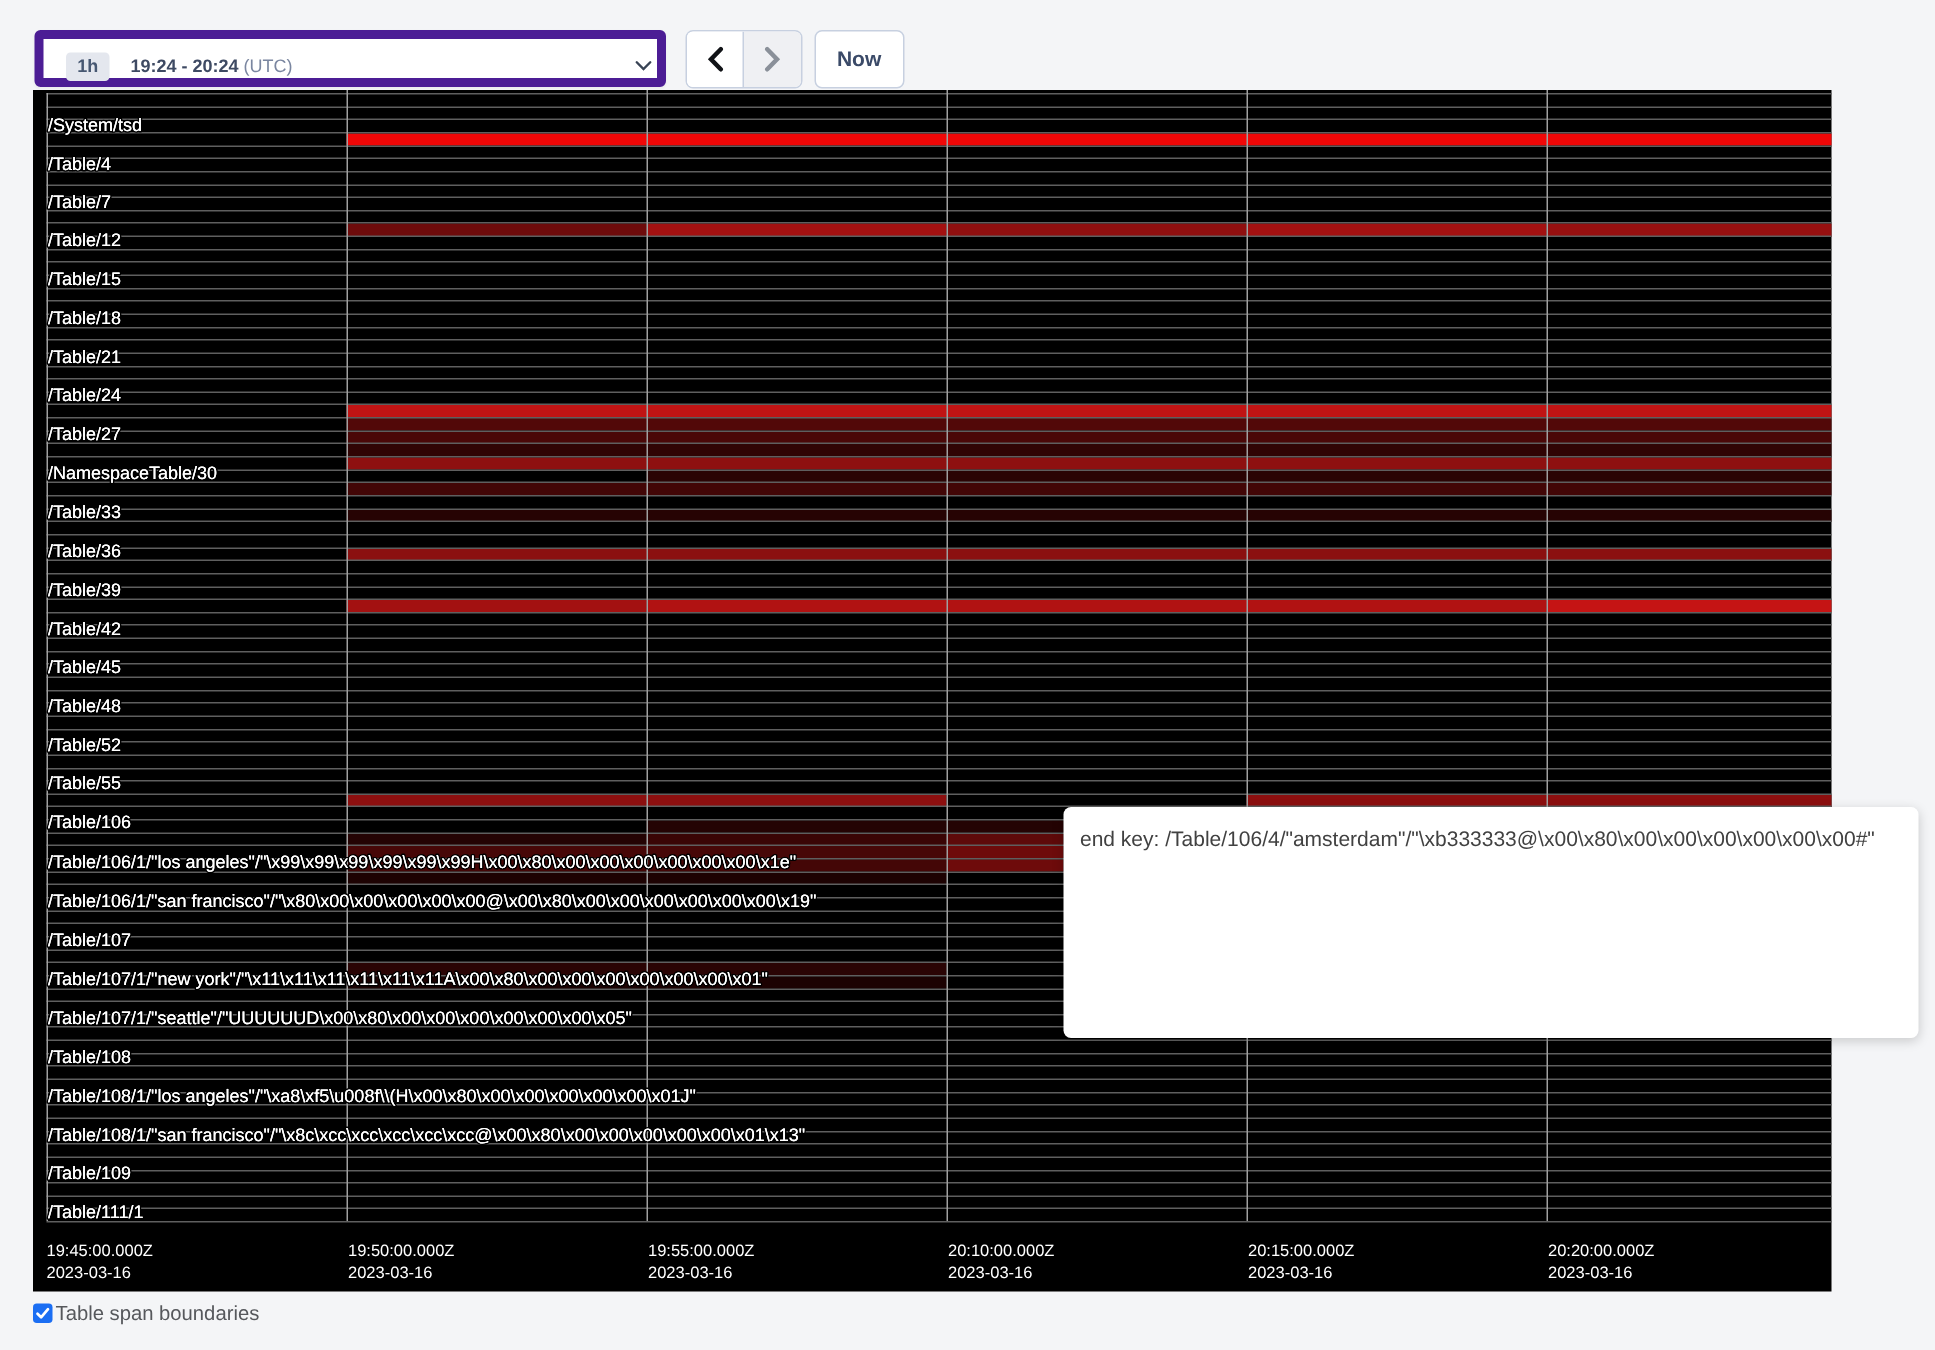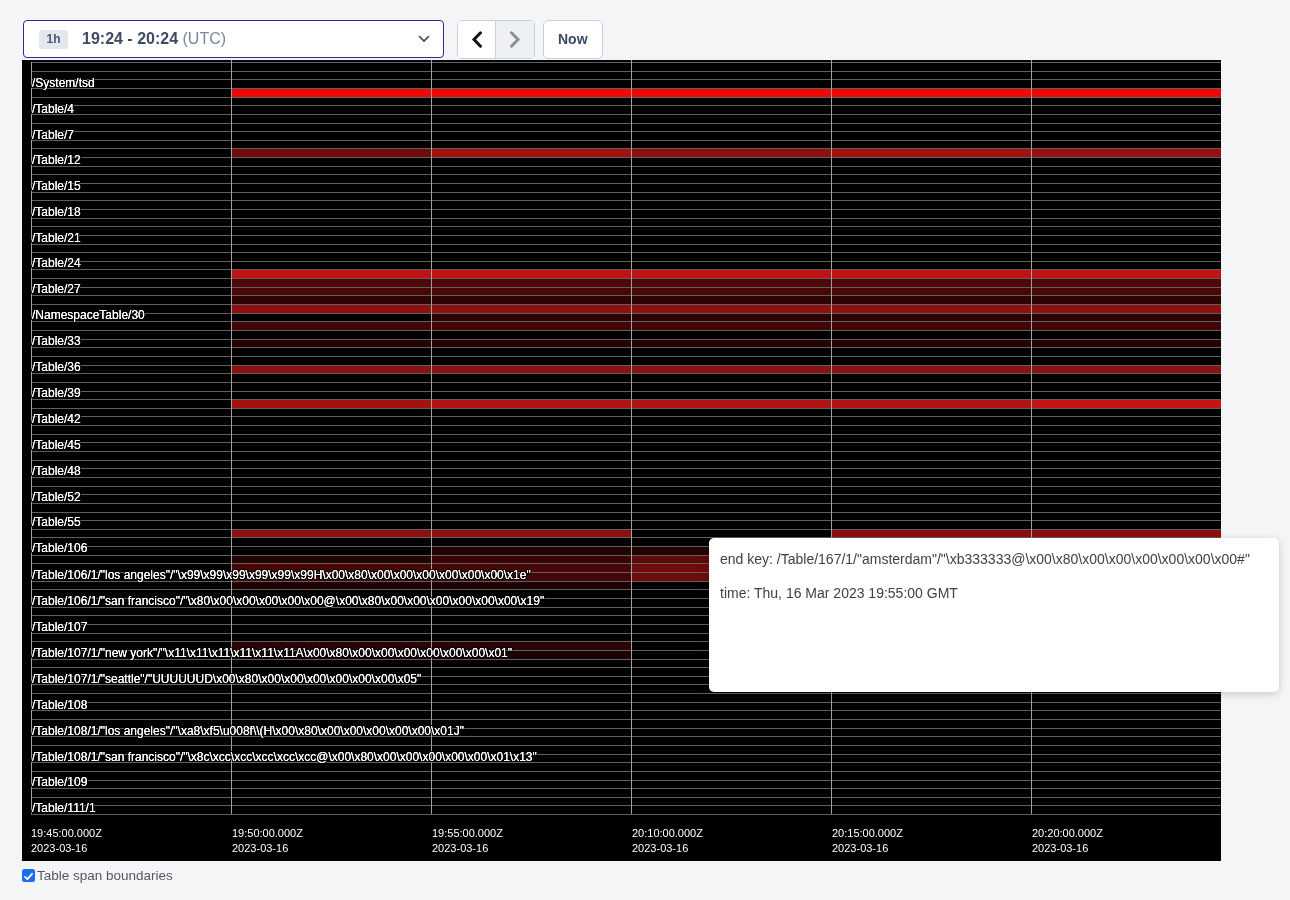--- a/index.html
+++ b/index.html
@@ -2,23 +2,23 @@
 <html><head><meta charset="utf-8">
 <style>
 html,body{margin:0;padding:0;}
 body{width:1290px;height:900px;background:#f4f5f7;font-family:"Liberation Sans",sans-serif;position:relative;overflow:hidden;transform:translateZ(0);}
 .abs{position:absolute;}
 #canvas{position:absolute;left:22px;top:60px;width:1199px;height:801px;background:#000;}
 .hl{position:absolute;left:8.5px;width:1190.5px;height:1px;background:#5f5f5f;}
 .vl{position:absolute;width:1px;background:#a0a0a0;}
 .band{position:absolute;}
 </style></head><body>
-<div class="abs" style="left:23px;top:20px;width:421px;height:37.5px;background:#fff;border:1px solid #4c1d95;border-radius:4px;box-sizing:border-box;box-shadow:0 1px 2px rgba(0,0,0,0.04);">
+<div class="abs" style="left:23px;top:20px;width:421px;height:37.5px;background:#fff;border:6px solid #4c1d95;border-radius:4px;box-sizing:border-box;box-shadow:0 1px 2px rgba(0,0,0,0.04);">
   <div class="abs" style="left:15px;top:9px;width:29px;height:19px;background:#e4e7ee;border-radius:3px;text-align:center;line-height:19px;font-size:12px;font-weight:bold;color:#475872;">1h</div>
-  <div class="abs" style="left:58px;top:0;height:36px;line-height:36px;font-size:16px;color:#3e4a63;"><b>19:24 - 20:24</b> <span style="color:#7a86a0;">(UTC)</span></div>
+  <div class="abs" style="left:58px;top:0;height:36px;line-height:36px;font-size:12px;color:#3e4a63;"><b>19:24 - 20:24</b> <span style="color:#7a86a0;">(UTC)</span></div>
   <svg class="abs" style="left:394px;top:14px;" width="12" height="8" viewBox="0 0 12 8">
       <path d="M1.5 1.5 L6 6 L10.5 1.5" fill="none" stroke="#394455" stroke-width="1.6" stroke-linecap="round"></path>
     </svg>
 </div>
 <div class="abs" style="left:457px;top:20px;width:78px;height:38.5px;border:1px solid #c7d0e0;border-radius:5px;box-sizing:border-box;background:#fff;overflow:hidden;">
   <div class="abs" style="left:0;top:0;width:38px;height:37px;background:#fff;border-right:1px solid #c7d0e0;box-sizing:border-box;">
     <svg class="abs" style="left:13px;top:10px;" width="12" height="17" viewBox="0 0 12 17">
         <path d="M9.5 1.8 L3 8.5 L9.5 15.2" fill="none" stroke="#111317" stroke-width="3" stroke-linecap="round"></path>
       </svg>
   </div>
@@ -228,21 +228,20 @@
 <text x="610" y="777.3">20:10:00.000Z</text>
         <text x="610" y="791.8">2023-03-16</text>
 <text x="810" y="777.3">20:15:00.000Z</text>
         <text x="810" y="791.8">2023-03-16</text>
 <text x="1010" y="777.3">20:20:00.000Z</text>
         <text x="1010" y="791.8">2023-03-16</text>
 </g>
     </svg>
 </div>
 <div class="abs" style="left:709px;top:538px;width:570px;height:154px;background:#fff;border-radius:5px;box-shadow:0 2px 8px rgba(0,0,0,0.18);box-sizing:border-box;padding:13px 11px;font-size:14px;color:#414141;white-space:nowrap;">
-  <div style="height:34px;">end key: /Table/167/1/"amsterdam"/"\xb333333@\x00\x80\x00\x00\x00\x00\x00\x00#"</div>
-  <div style="height:34px;">time: Thu, 16 Mar 2023 19:55:00 GMT</div>
+  <div style="height:34px;">end key: /Table/106/4/"amsterdam"/"\xb333333@\x00\x80\x00\x00\x00\x00\x00\x00#"</div>
 </div>
 <div class="abs" style="left:22px;top:868.5px;width:13px;height:13px;background:#1b6ef3;border-radius:2.5px;">
   <svg width="13" height="13" viewBox="0 0 13 13">
       <path d="M3 6.8 L5.4 9.2 L10 3.8" fill="none" stroke="#fff" stroke-width="1.8" stroke-linecap="round" stroke-linejoin="round"></path>
     </svg>
 </div>
 <div class="abs" style="left:37px;top:868px;font-size:13.5px;color:#56585c;">Table span boundaries</div>
 
 </body></html>

